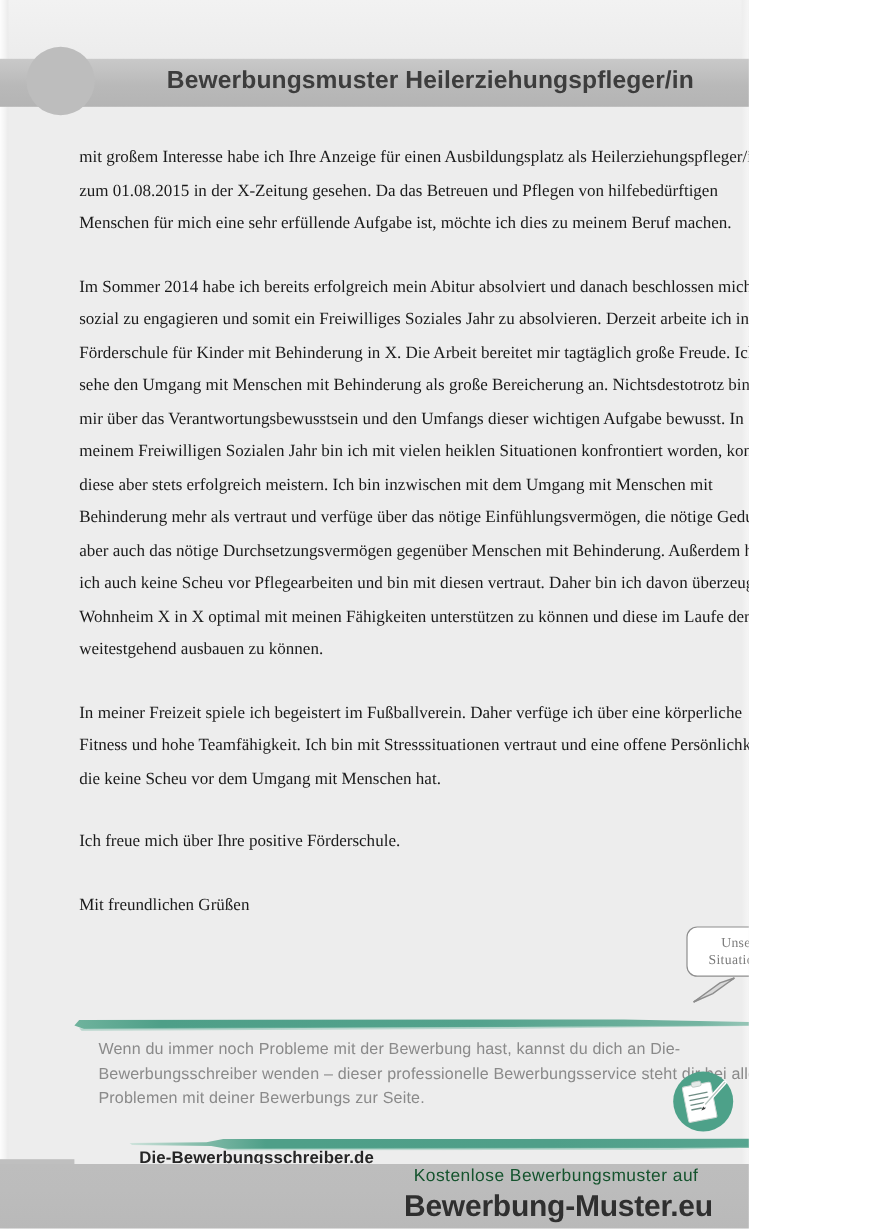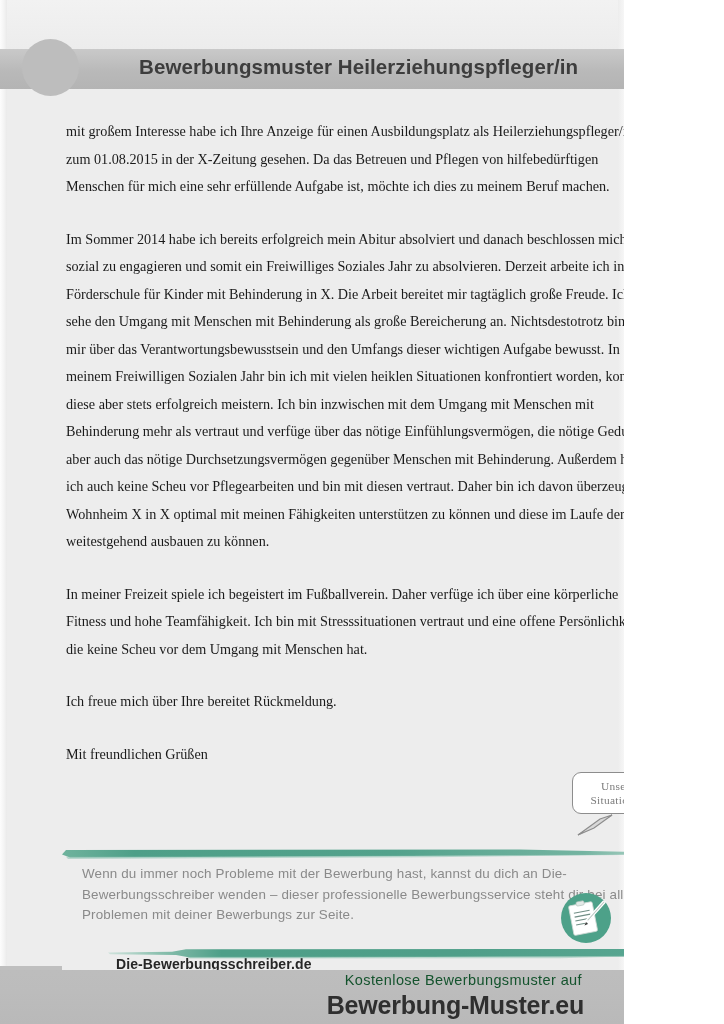--- a/index.html
+++ b/index.html
@@ -193,21 +193,21 @@
     right: 42px;
     top: 972px;
     font-family: "Liberation Sans", sans-serif;
     font-size: 14.5px;
     color: #14532d;
     letter-spacing: 0.4px;
     white-space: nowrap;
   }
   .brand-big {
     position: absolute;
-    right: 40px;
+    right: 30px;
     top: 991px;
     font-family: "Liberation Sans", sans-serif;
     font-size: 25px;
     font-weight: bold;
     color: #2f2f2f;
     letter-spacing: -0.2px;
     white-space: nowrap;
   }
 </style>
 </head>
@@ -220,21 +220,21 @@
   <div class="edge-right"></div>
 
   <div class="header-band"></div>
   <div class="header-circle"></div>
   <div class="header-title">Bewerbungsmuster Heilerziehungspfleger/in</div>
 
   <div class="letter">
     <p>mit großem Interesse habe ich Ihre Anzeige für einen Ausbildungsplatz als Heilerziehungspfleger/in zum 01.08.2015 in der X-Zeitung gesehen. Da das Betreuen und Pflegen von hilfebedürftigen Menschen für mich eine sehr erfüllende Aufgabe ist, möchte ich dies zu meinem Beruf machen.</p>
     <p>Im Sommer 2014 habe ich bereits erfolgreich mein Abitur absolviert und danach beschlossen mich sozial zu engagieren und somit ein Freiwilliges Soziales Jahr zu absolvieren. Derzeit arbeite ich in einer Förderschule für Kinder mit Behinderung in X. Die Arbeit bereitet mir tagtäglich große Freude. Ich sehe den Umgang mit Menschen mit Behinderung als große Bereicherung an. Nichtsdestotrotz bin ich mir über das Verantwortungsbewusstsein und den Umfangs dieser wichtigen Aufgabe bewusst. In meinem Freiwilligen Sozialen Jahr bin ich mit vielen heiklen Situationen konfrontiert worden, konnte diese aber stets erfolgreich meistern. Ich bin inzwischen mit dem Umgang mit Menschen mit Behinderung mehr als vertraut und verfüge über das nötige Einfühlungsvermögen, die nötige Geduld, aber auch das nötige Durchsetzungsvermögen gegenüber Menschen mit Behinderung. Außerdem habe ich auch keine Scheu vor Pflegearbeiten und bin mit diesen vertraut. Daher bin ich davon überzeugt das Wohnheim X in X optimal mit meinen Fähigkeiten unterstützen zu können und diese im Laufe der Zeit weitestgehend ausbauen zu können.</p>
     <p>In meiner Freizeit spiele ich begeistert im Fußballverein. Daher verfüge ich über eine körperliche Fitness und hohe Teamfähigkeit. Ich bin mit Stresssituationen vertraut und eine offene Persönlichkeit, die keine Scheu vor dem Umgang mit Menschen hat.</p>
-    <p>Ich freue mich über Ihre bereitet Rückmeldung.</p>
+    <p>Ich freue mich über Ihre positive Förderschule.</p>
     <p class="tight">Mit freundlichen Grüßen</p>
   </div>
 
   <div class="bubble-wrap">
     <div class="bubble-box">
       <span class="bubble-line">Unsere</span>
       <span class="bubble-line">Situationen</span>
     </div>
     <svg class="bubble-tail" viewBox="0 0 110 32">
       <path d="M46 9 L12 29" stroke="#8d8d8d" stroke-width="1.3" fill="none"></path>

